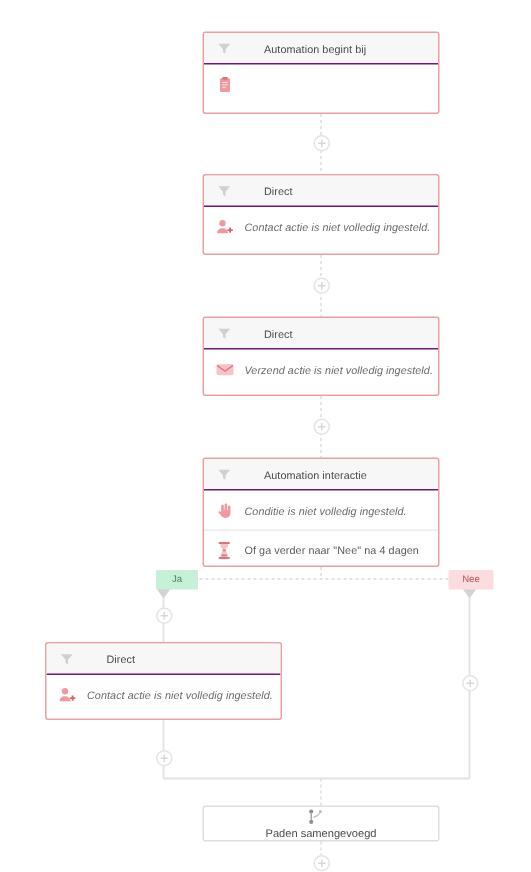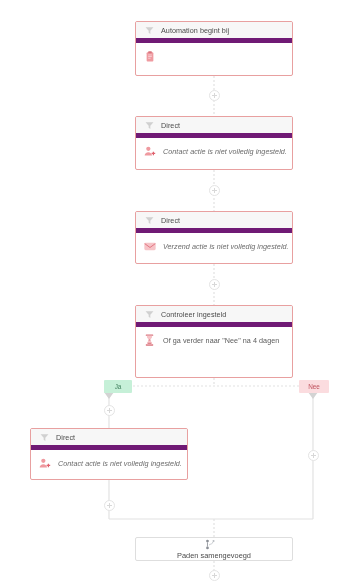--- a/index.html
+++ b/index.html
@@ -45,22 +45,23 @@
     border: 1px solid #dedede;
     flex-direction: column;
   }
 
   .node-head {
     display: flex;
     align-items: center;
     height: 21px;
     padding: 0 7px;
     background: #f7f7f7;
-    border-bottom: 5px solid #701a75;
-    box-sizing: border-box;
+    border-bottom: 1px solid #701a75;
+    box-sizing: border-box;
+    gap: 15px;
   }
   .node-head .ico {
     flex: 0 0 auto;
     width: 12px;
     height: 12px;
     margin-right: 6px;
     display: flex;
     align-items: center;
     justify-content: center;
   }
@@ -267,21 +268,29 @@
 
   <div class="plus" style="left:208.5px; top:279px;"></div>
 
   <div class="node" style="left:135px; top:305px; width:158px; height:73px;">
     <div class="node-head">
       <span class="ico">
         <svg width="9" height="9" viewBox="0 0 16 16">
             <path d="M1 2h14l-5.5 6.5V14L6.5 12V8.5z" fill="#d0d0d0"></path>
           </svg>
       </span>
-      <span class="txt">Controleer ingesteld</span>
+      <span class="txt">Automation interactie</span>
+    </div>
+    <div class="node-row" style="min-height:26px;">
+      <span class="ico">
+        <svg width="11" height="11" viewBox="0 0 16 16">
+          <path d="M5 9V3.4a1.3 1.3 0 0 1 2.6 0V7h.7V2.2a1.3 1.3 0 0 1 2.6 0V7.4h.7V4.1a1.2 1.2 0 0 1 2.4 0v6.4c0 2.8-2 4.5-4.6 4.5-2.4 0-4-1.1-4.9-2.8L2.6 9.9c-.5-.9.7-1.9 1.5-1z" fill="#ef9aa0"></path>
+        </svg>
+      </span>
+      <span class="txt">Conditie is niet volledig ingesteld.</span>
     </div>
     <div class="node-row" style="min-height:26px;">
       <span class="ico">
         <svg width="9" height="12" viewBox="0 0 12 16">
           <rect x="1" y="0.5" width="10" height="1.8" rx="0.7" fill="#d9737c"></rect>
           <rect x="1" y="13.7" width="10" height="1.8" rx="0.7" fill="#d9737c"></rect>
           <path d="M2.6 2.3h6.8v2.2L6.6 8l2.8 3.5v2.2H2.6v-2.2L5.4 8 2.6 4.5z" fill="#f6c3c7"></path>
           <path d="M3.8 11.6h4.4v1.4H3.8z" fill="#d9737c"></path>
           <path d="M5.2 7.2h1.6l1.1 1.4H4.1z" fill="#d9737c"></path>
         </svg>

